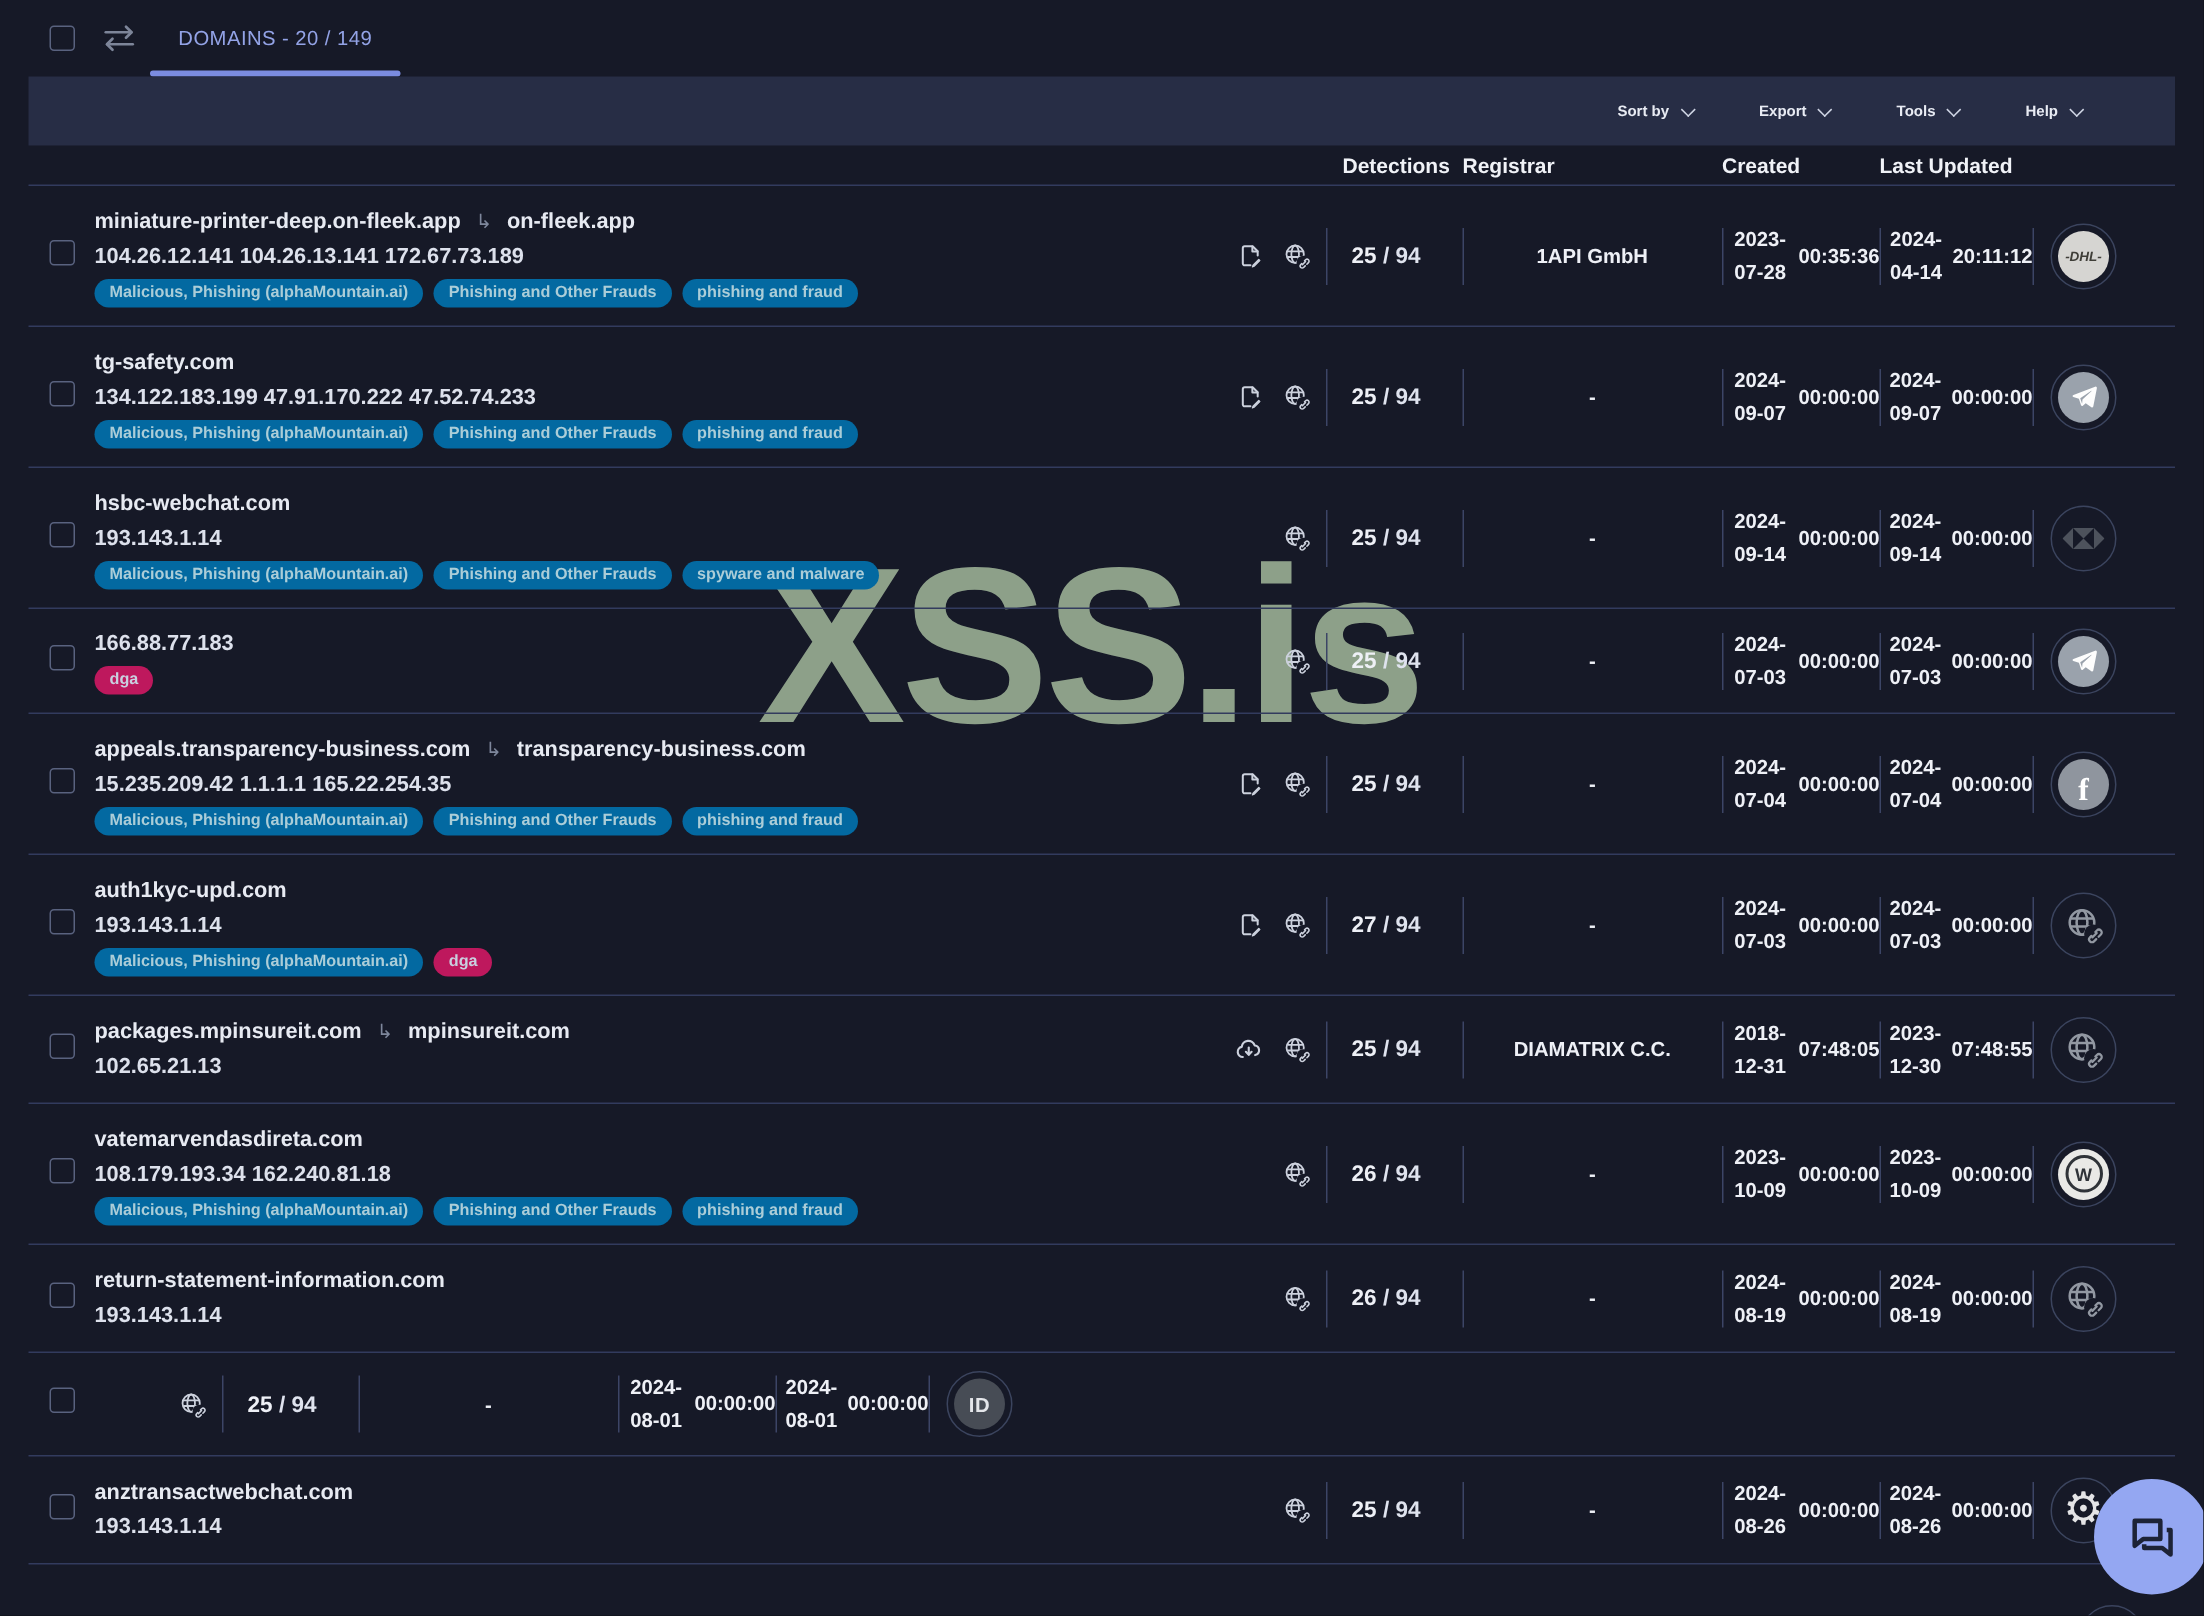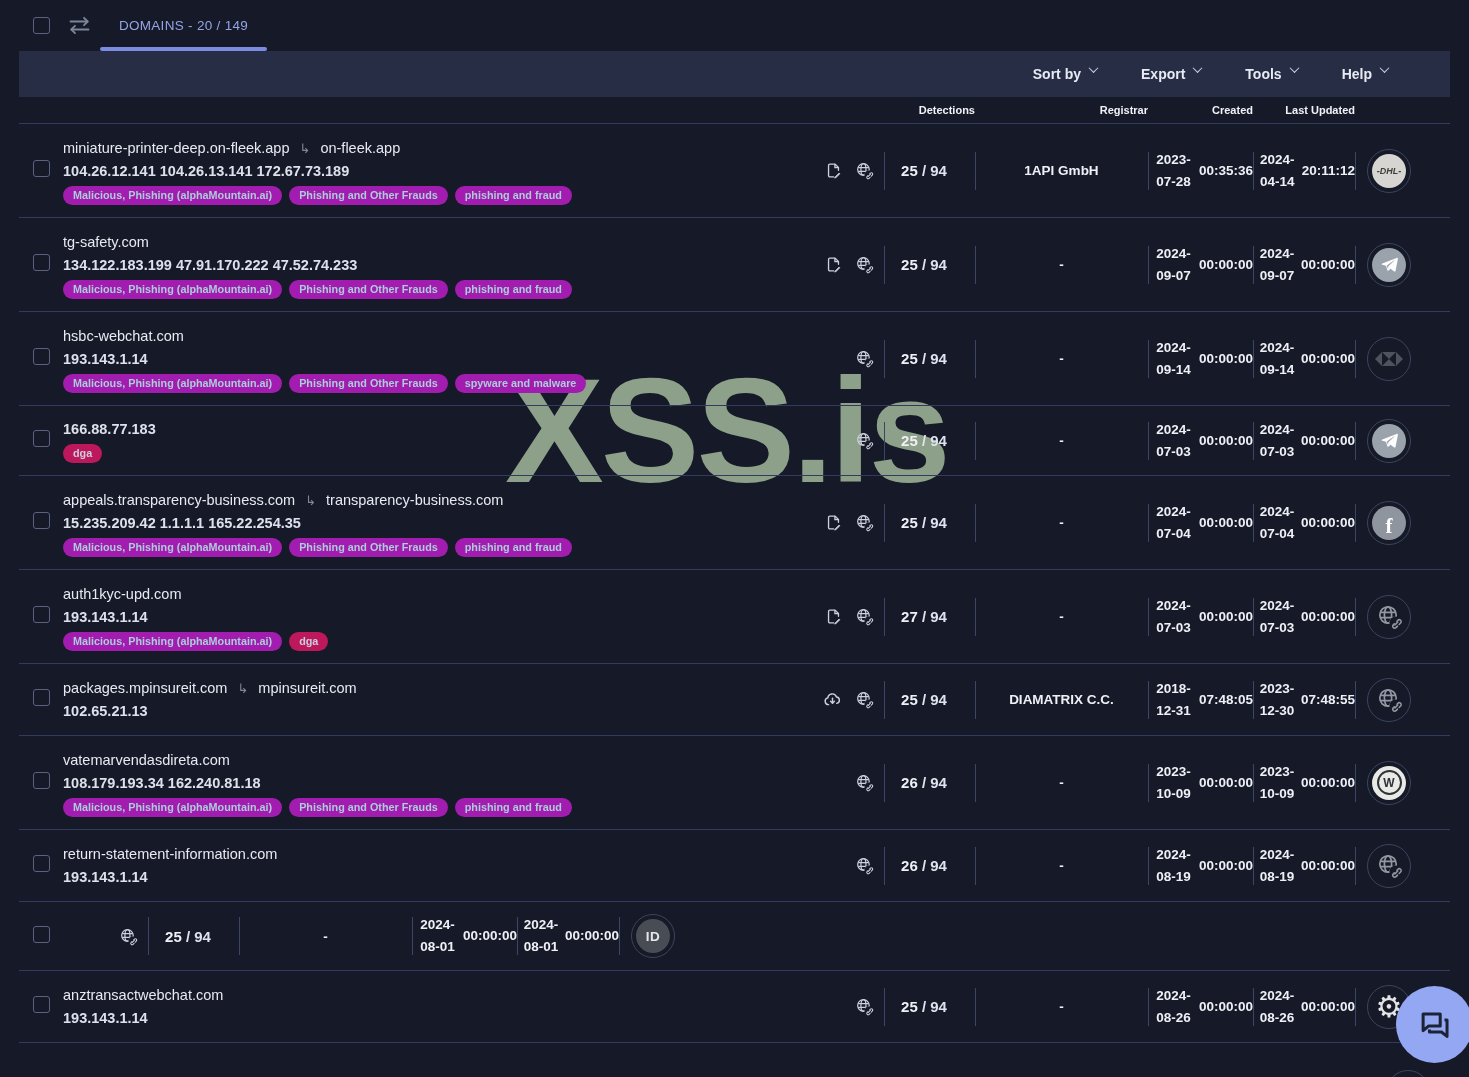--- a/index.html
+++ b/index.html
@@ -10,43 +10,43 @@
   
   .tabbar { position:relative; z-index:3; height:51px; display:flex; align-items:center; padding-left:33px; }
   .cbx { width:17px; height:17px; border:1.5px solid #59627f; border-radius:3px; display:inline-block; background:transparent; }
   .swap { margin-left:17px; display:flex; align-items:center; }
   .tab { margin-left:8px; min-width:167px; height:51px; display:flex; align-items:center; justify-content:center; position:relative; cursor:pointer; }
   .tab span { color:#93a3e6; font-weight:400; font-size:13.5px; letter-spacing:.3px; }
   .tab::after { content:""; position:absolute; left:0; right:0; bottom:0; height:4px; background:#7b8ce0; border-radius:2px; }
 
   
   .toolbar { position:relative; z-index:3; margin:0 19px; height:46px; background:#272d45; display:flex; align-items:center; justify-content:flex-end; gap:44px; padding-right:62px; }
-  .menu { display:flex; align-items:flex-start; color:#e8ebf3; font-weight:600; font-size:14px; cursor:pointer; }
+  .menu { display:flex; align-items:center; color:#e8ebf3; font-weight:600; font-size:10px; cursor:pointer; }
   .chev { width:7px; height:7px; border-right:1.8px solid #cfd5e4; border-bottom:1.8px solid #cfd5e4; transform:rotate(45deg) translate(-1px,-1px); margin-left:9px; display:inline-block; }
 
   
   .w-icons{width:85px;} .w-det{width:80px;} .w-reg{width:173px;} .w-cre{width:105px;} .w-upd{width:102px;} .w-fav{width:95px;}
 
   
   .cols { position:relative; z-index:2; margin:0 19px; height:27px; display:flex; align-items:center; border-bottom:1px solid #323b5e; }
   .cols .spacer { width:791px; }
-  .cols .c { text-align:right; color:#f0f2f7; font-weight:700; font-size:11px; }
+  .cols .c { text-align:left; color:#f0f2f7; font-weight:700; font-size:14px; }
 
   
   #rows { position:relative; z-index:2; margin:0 19px; }
   .row { display:flex; align-items:center; border-bottom:1px solid #323b5e; padding:12px 0; }
   .cell-check { width:44px; padding-left:14px; }
   .cell-domain { flex:1; min-width:0; padding-left:0; }
   .domain-line { line-height:23px; }
-  .domain { color:#e7eaf2; font-weight:400; font-size:14.5px; cursor:pointer; }
+  .domain { color:#e7eaf2; font-weight:700; font-size:14.5px; cursor:pointer; }
   .arrow { color:#7e879c; font-size:13px; margin:0 10px; }
   .ip-line { color:#dde1ec; font-weight:600; font-size:14.5px; line-height:23px; }
   .tags { margin-top:3px; display:flex; gap:7px; }
   .tag { display:inline-block; padding:3px 10px 4px; border-radius:11px; font-size:10.8px; font-weight:600; white-space:nowrap; cursor:pointer; }
-  .tag.teal { background:#a21caf; color:#abcdd8; }
+  .tag.teal { background:#0369a1; color:#abcdd8; }
   .tag.gray { background:#be185d; color:#c9cfdf; }
 
   .cell { position:relative; align-self:stretch; display:flex; align-items:center; justify-content:center; }
   .sep::before { content:""; position:absolute; left:0; top:50%; transform:translateY(-50%); width:1px; height:38px; background:#3c4566; }
   .cell-icons { justify-content:flex-end; gap:13px; padding-right:10px; }
   .rowicon { display:flex; align-items:center; cursor:pointer; }
   .cell-det { color:#eef0f6; font-weight:700; font-size:15px; }
   .cell-det .den { font-weight:600; color:#dfe3ee; }
   .cell-reg { color:#eef0f6; font-weight:700; font-size:13.5px; text-align:center; padding:0 6px;margin-left:11px; }
   .cell-date { flex-direction:row; color:#eef0f6; font-weight:700; font-size:13.5px; line-height:22px; text-align:center; }

